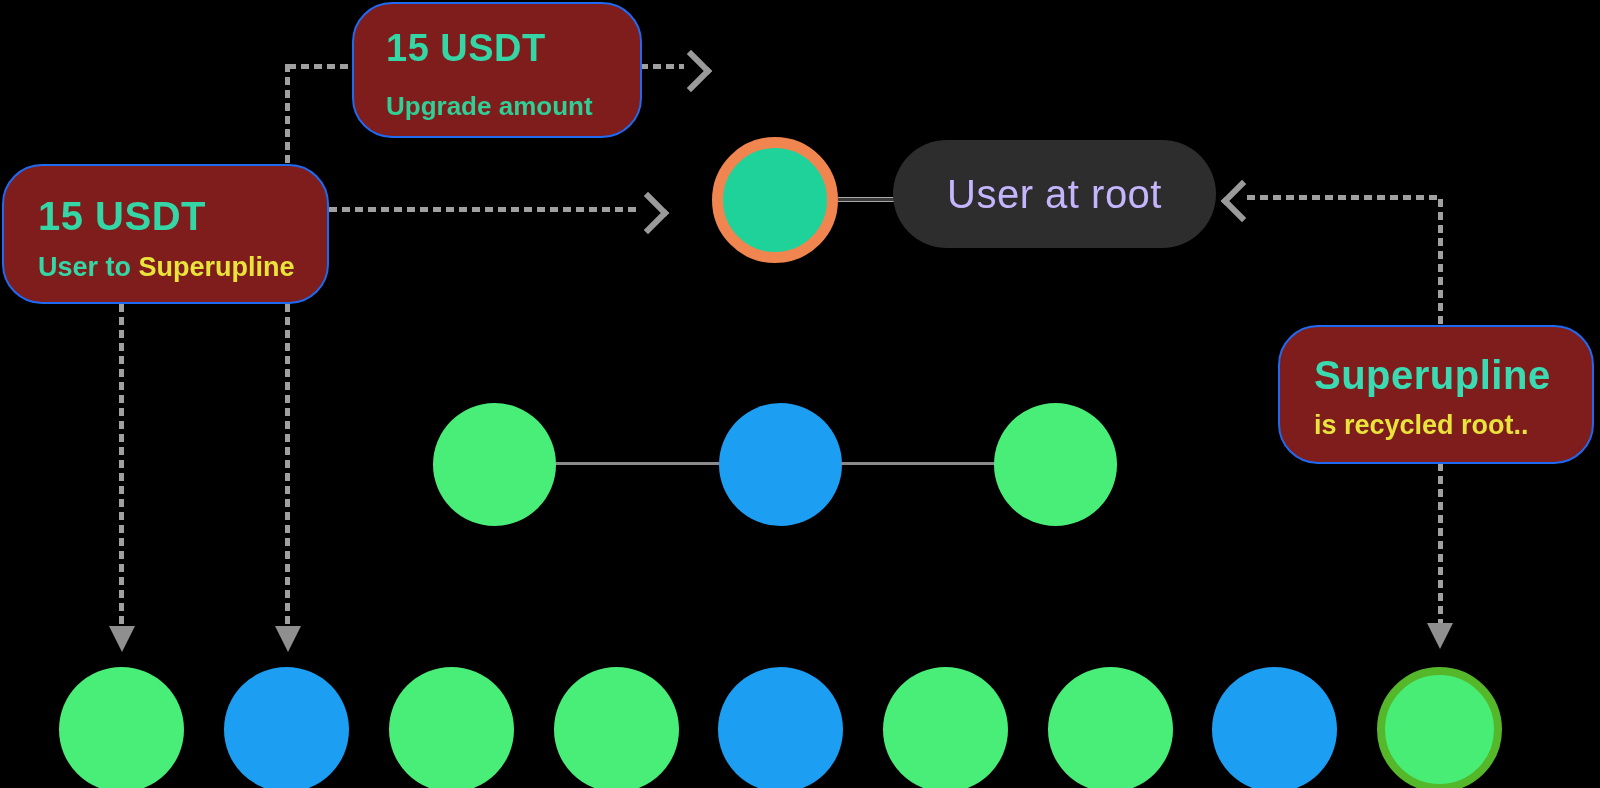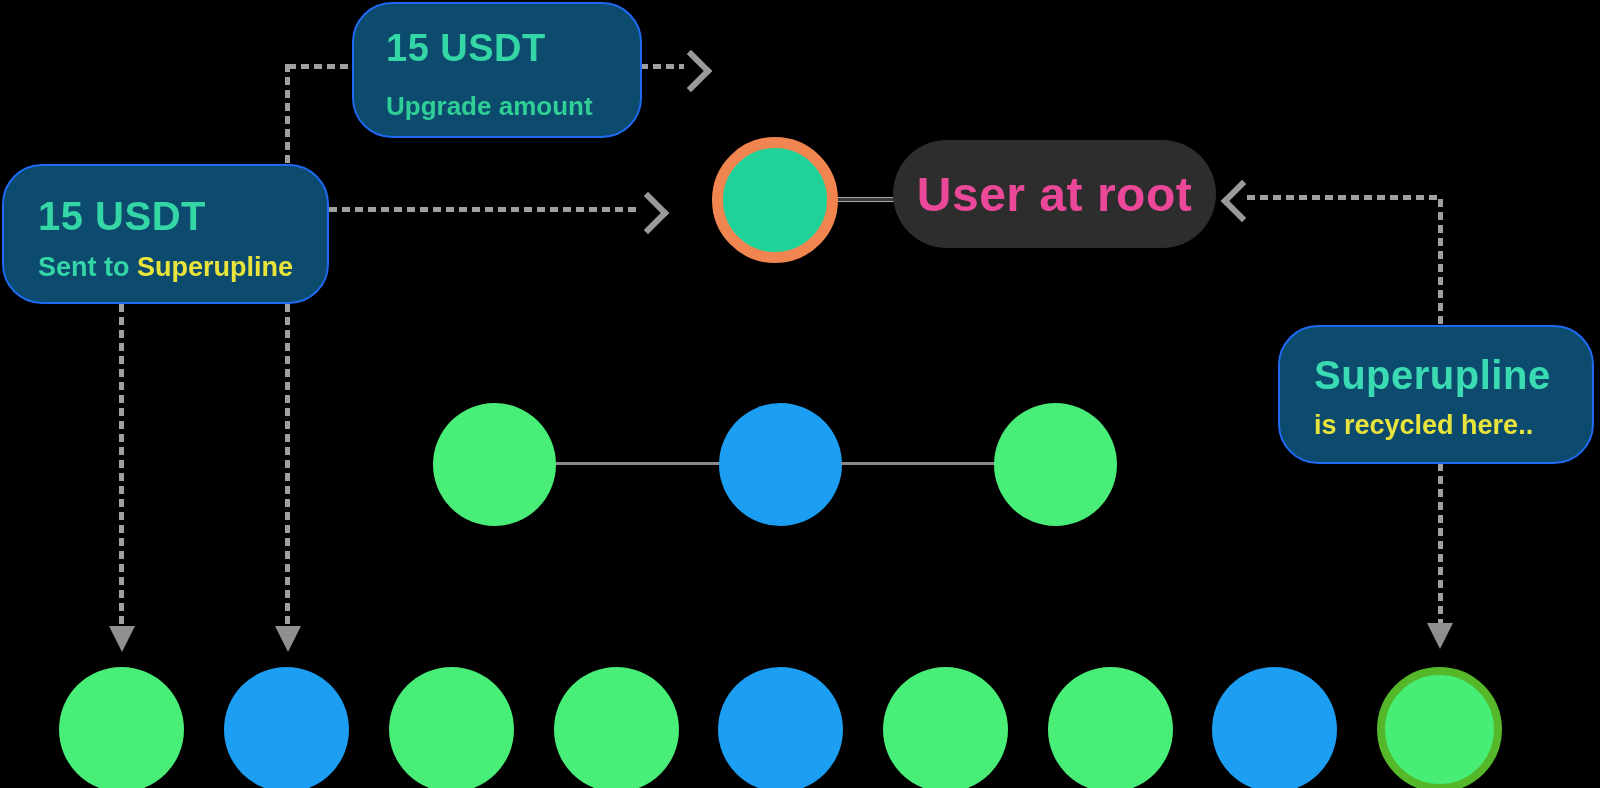--- a/index.html
+++ b/index.html
@@ -6,21 +6,21 @@
   body{
     width:1600px;height:788px;position:relative;overflow:hidden;
     background:#000000;
     font-family:"Liberation Sans","DejaVu Sans",sans-serif;
   }
   .stage{position:absolute;left:0;top:0;width:1600px;height:788px;}
 
   
   .callout{
     position:absolute;box-sizing:border-box;
-    background:#0c4a6e;border:2px solid #1e6af2;border-radius:40px;
+    background:#7f1d1d;border:2px solid #1e6af2;border-radius:40px;
   }
   .callout .title{
     font-weight:700;color:#35d6a5;line-height:1.1;letter-spacing:.5px;
   }
   .callout .subtitle{font-weight:700;line-height:1.2;}
   #box-upgrade{left:352px;top:2px;width:290px;height:136px;padding:24px 20px 0 32px;}
   #box-upgrade .title{font-size:38px;}
   #box-upgrade .subtitle{font-size:26px;color:#2fcf96;margin-top:21px;}
   #box-sent{left:2px;top:164px;width:327px;height:140px;padding:28px 16px 0 34px;}
   #box-sent .title{font-size:40px;}
@@ -37,21 +37,21 @@
     background:#1fd29a;border:11px solid #f0854f;
   }
   #root-connector{
     position:absolute;left:838px;top:197px;width:56px;height:5px;
     background:linear-gradient(180deg,#a8a8a8 0 1px,#3a3a3a 1px 4px,#a8a8a8 4px 5px);
   }
   #root-pill{
     position:absolute;left:893px;top:140px;width:323px;height:108px;
     background:#2d2d2d;border-radius:54px;
     display:flex;align-items:center;justify-content:center;
-    color:#ec4899;font-size:48px;font-weight:700;letter-spacing:.5px;
+    color:#c4b5fd;font-size:40px;font-weight:400;letter-spacing:.5px;
   }
 
   
   .node{position:absolute;box-sizing:border-box;border-radius:50%;}
   .node[data-color="green"]{background:#49ee78;}
   .node[data-color="blue"]{background:#1c9ef2;}
   .node[data-color="green-ringed"]{background:#47ed75;border:8px solid #55b82a;}
   .mid{width:123px;height:123px;top:403px;}
   #m1{left:433px;} #m2{left:719px;} #m3{left:994px;}
   .bot{width:125px;height:125px;top:667px;}
@@ -117,26 +117,26 @@
   <div class="dash-v" id="dash-right-v2"></div>
   <div class="arrow-down" id="arr-b9"></div>
 
   <div class="callout" id="box-upgrade">
     <div class="title">15 USDT</div>
     <div class="subtitle">Upgrade amount</div>
   </div>
 
   <div class="callout" id="box-sent">
     <div class="title">15 USDT</div>
-    <div class="subtitle"><span>Sent to </span><span class="hl">Superupline</span></div>
+    <div class="subtitle"><span>User to </span><span class="hl">Superupline</span></div>
   </div>
 
   <div class="callout" id="box-recycled">
     <div class="title">Superupline</div>
-    <div class="subtitle">is recycled here..</div>
+    <div class="subtitle">is recycled root..</div>
   </div>
 
   <div id="root-node"></div>
   <div id="root-connector"></div>
   <div id="root-pill">User at root</div>
 
   <div class="node mid" id="m1" data-color="green"></div>
   <div class="rowline" id="line-m1"></div>
   <div class="node mid" id="m2" data-color="blue"></div>
   <div class="rowline" id="line-m2"></div>

